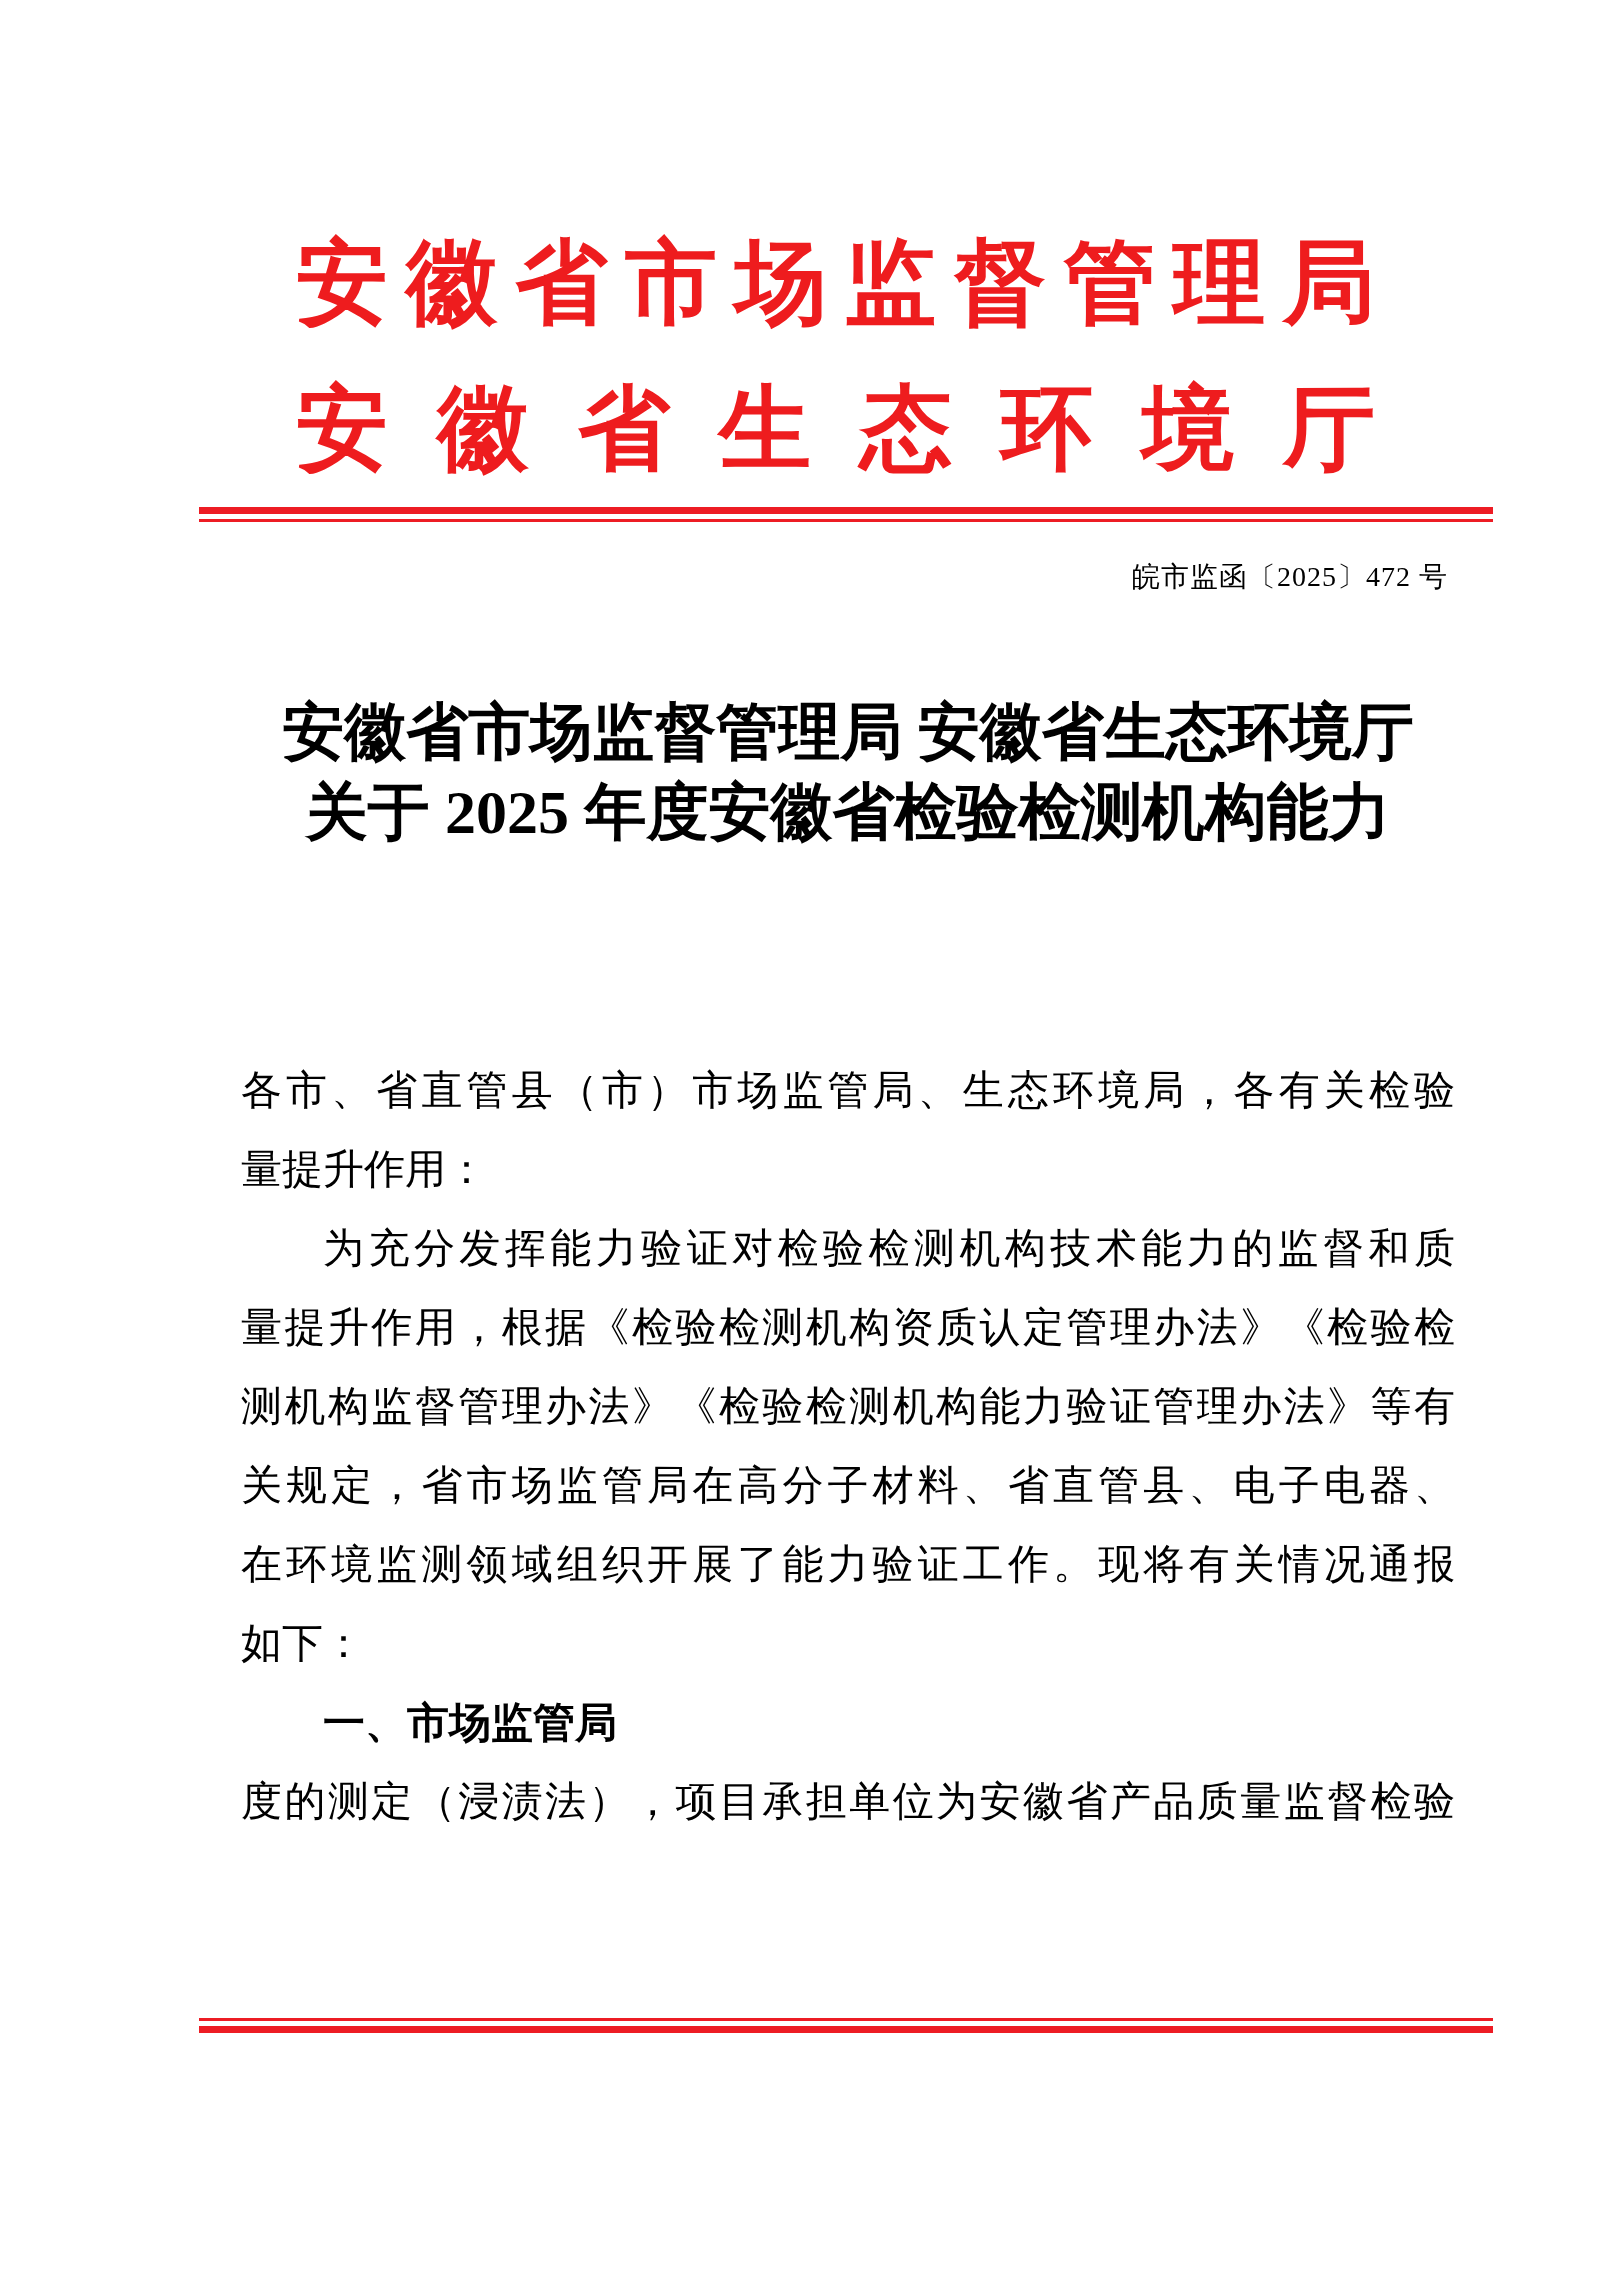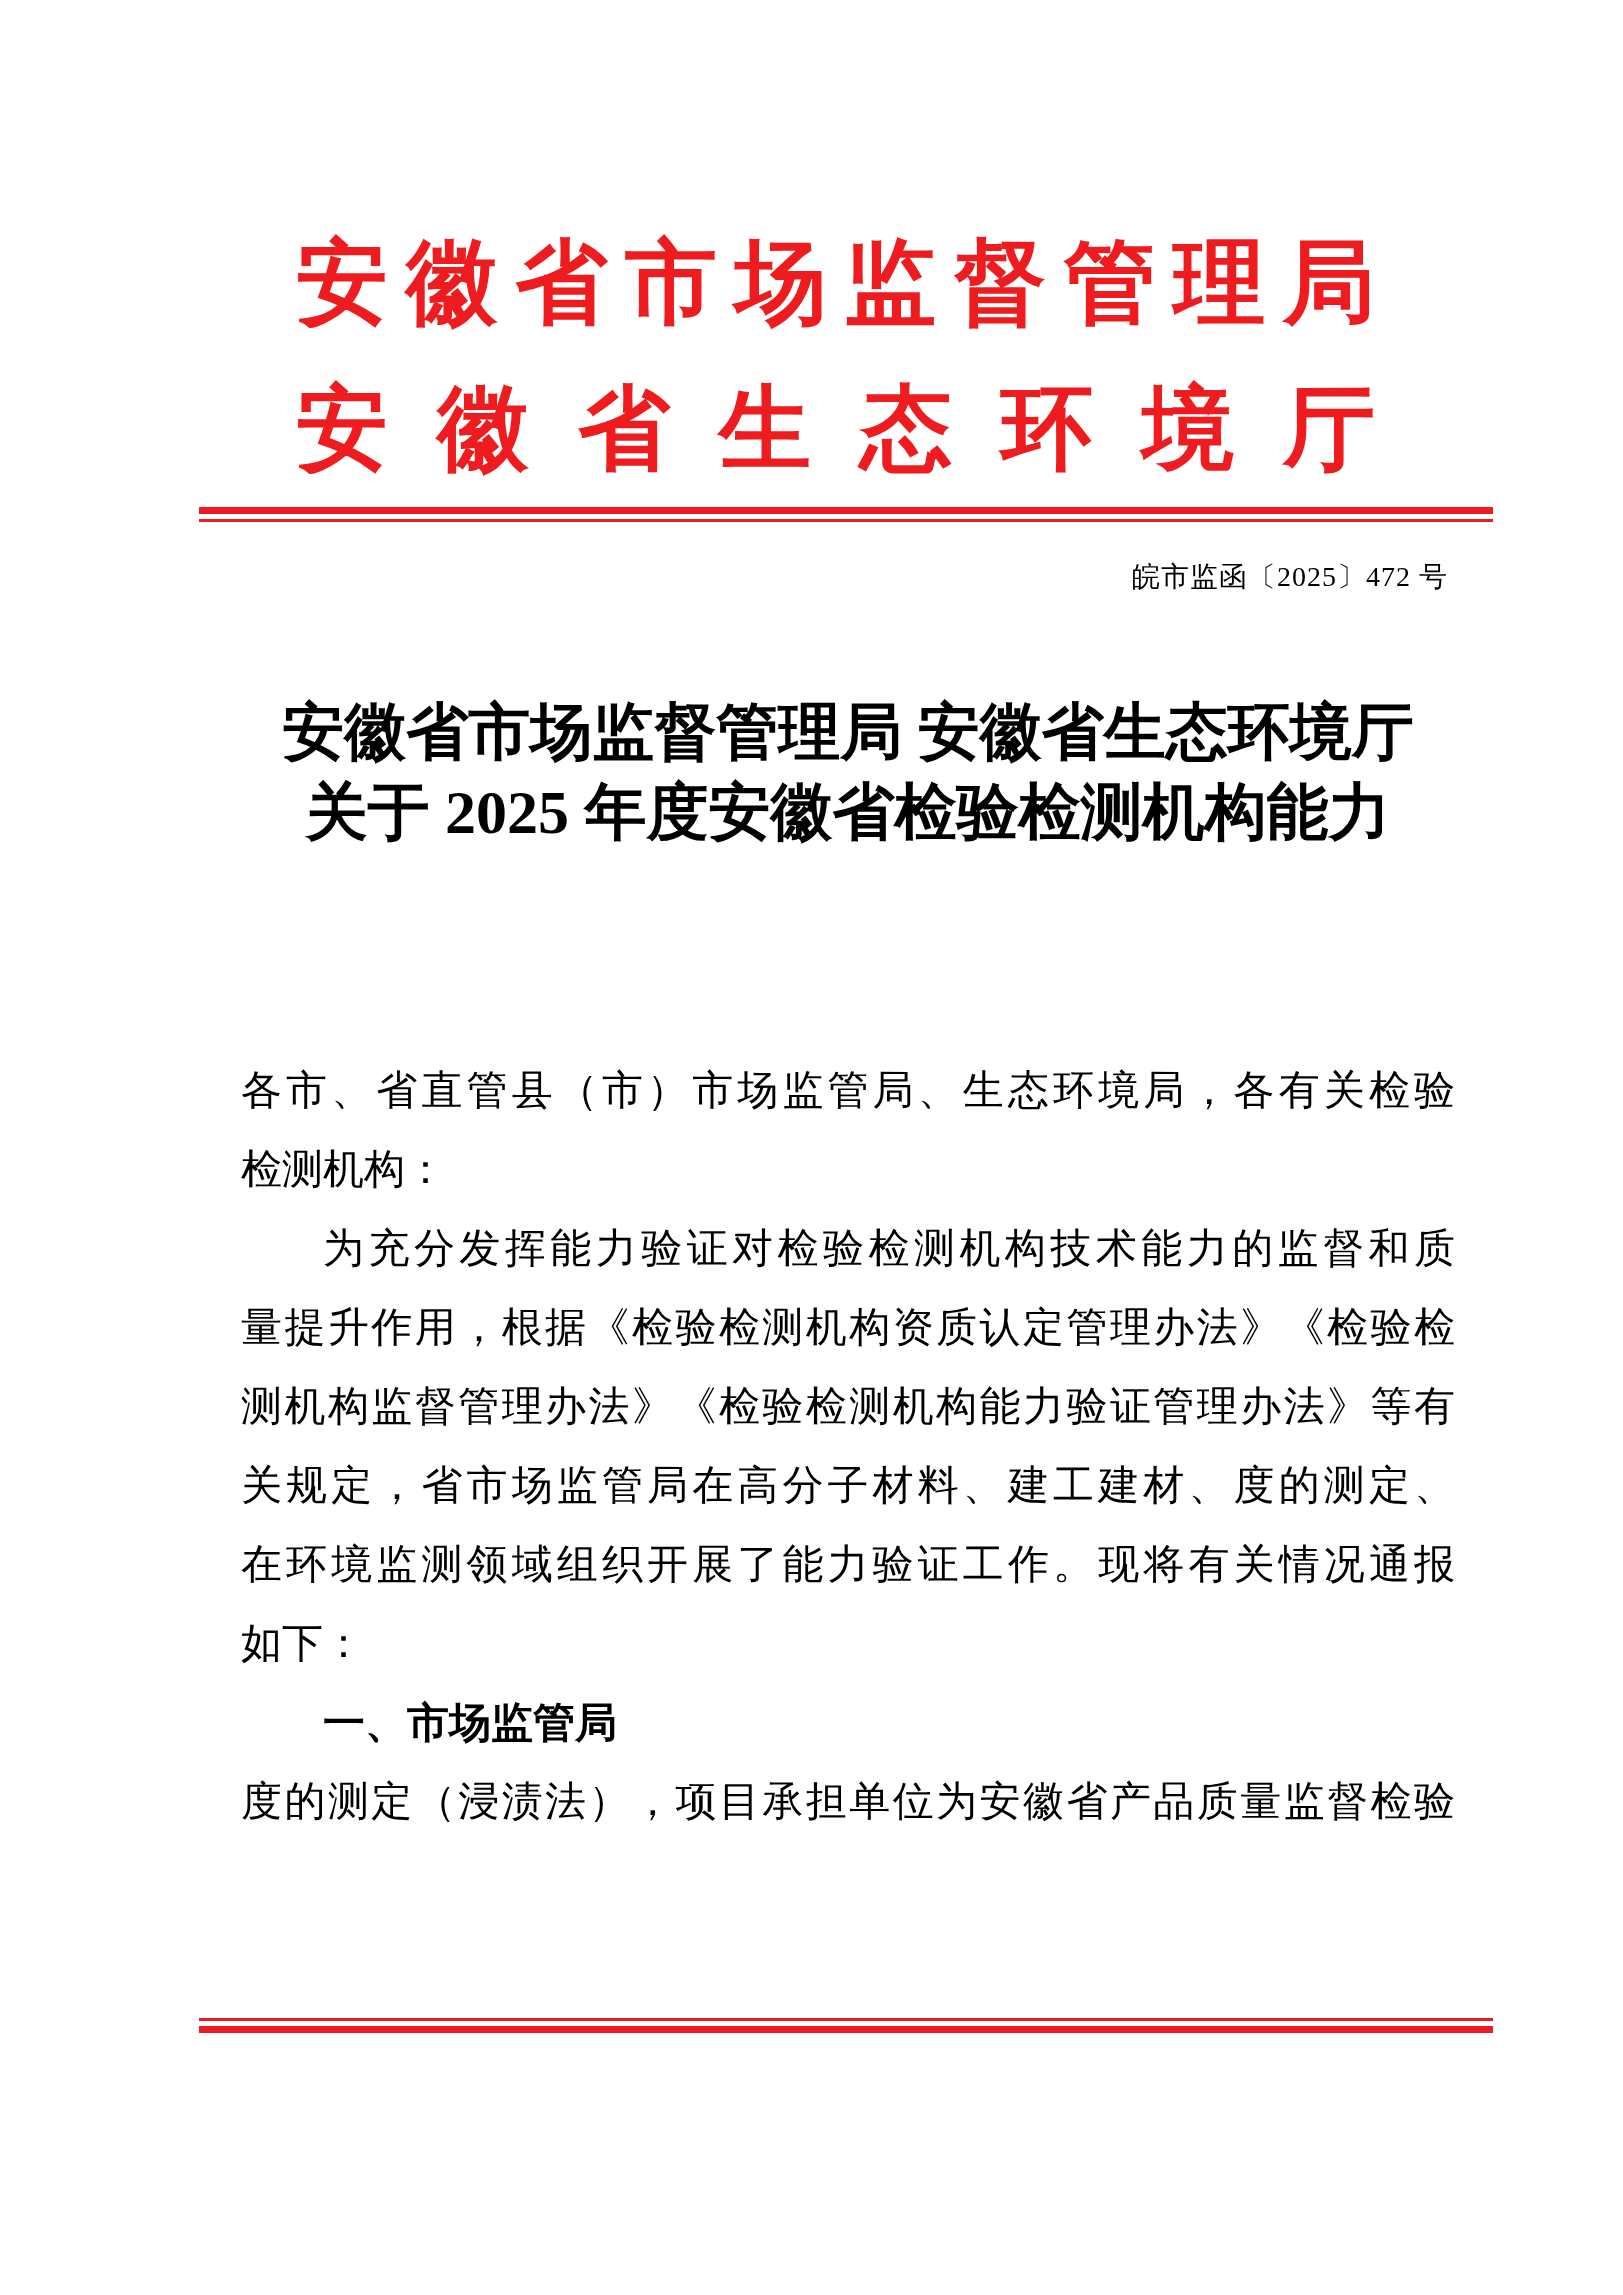--- a/index.html
+++ b/index.html
@@ -105,25 +105,25 @@
 
   <div class="doc-number">皖市监函〔2025〕472 号</div>
 
   <div class="doc-title">
     <div>安徽省市场监督管理局 安徽省生态环境厅</div>
     <div>关于 2025 年度安徽省检验检测机构能力</div>
   </div>
 
   <div class="body-text">
     <div class="line">各市、省直管县（市）市场监管局、生态环境局，各有关检验</div>
-    <div class="line no-justify">检测机构：</div>
+    <div class="line no-justify">量提升作用：</div>
     <div class="line indent">为充分发挥能力验证对检验检测机构技术能力的监督和质</div>
     <div class="line">量提升作用，根据《检验检测机构资质认定管理办法》《检验检</div>
     <div class="line">测机构监督管理办法》《检验检测机构能力验证管理办法》等有</div>
-    <div class="line">关规定，省市场监管局在高分子材料、建工建材、度的测定、</div>
+    <div class="line">关规定，省市场监管局在高分子材料、省直管县、电子电器、</div>
     <div class="line">在环境监测领域组织开展了能力验证工作。现将有关情况通报</div>
     <div class="line no-justify">如下：</div>
     <div class="line no-justify indent section-heading">一、市场监管局</div>
     <div class="line">度的测定（浸渍法），项目承担单位为安徽省产品质量监督检验</div>
   </div>
 
   <div class="rule bottom-thin"></div>
   <div class="rule bottom-thick"></div>
 
 </div>

